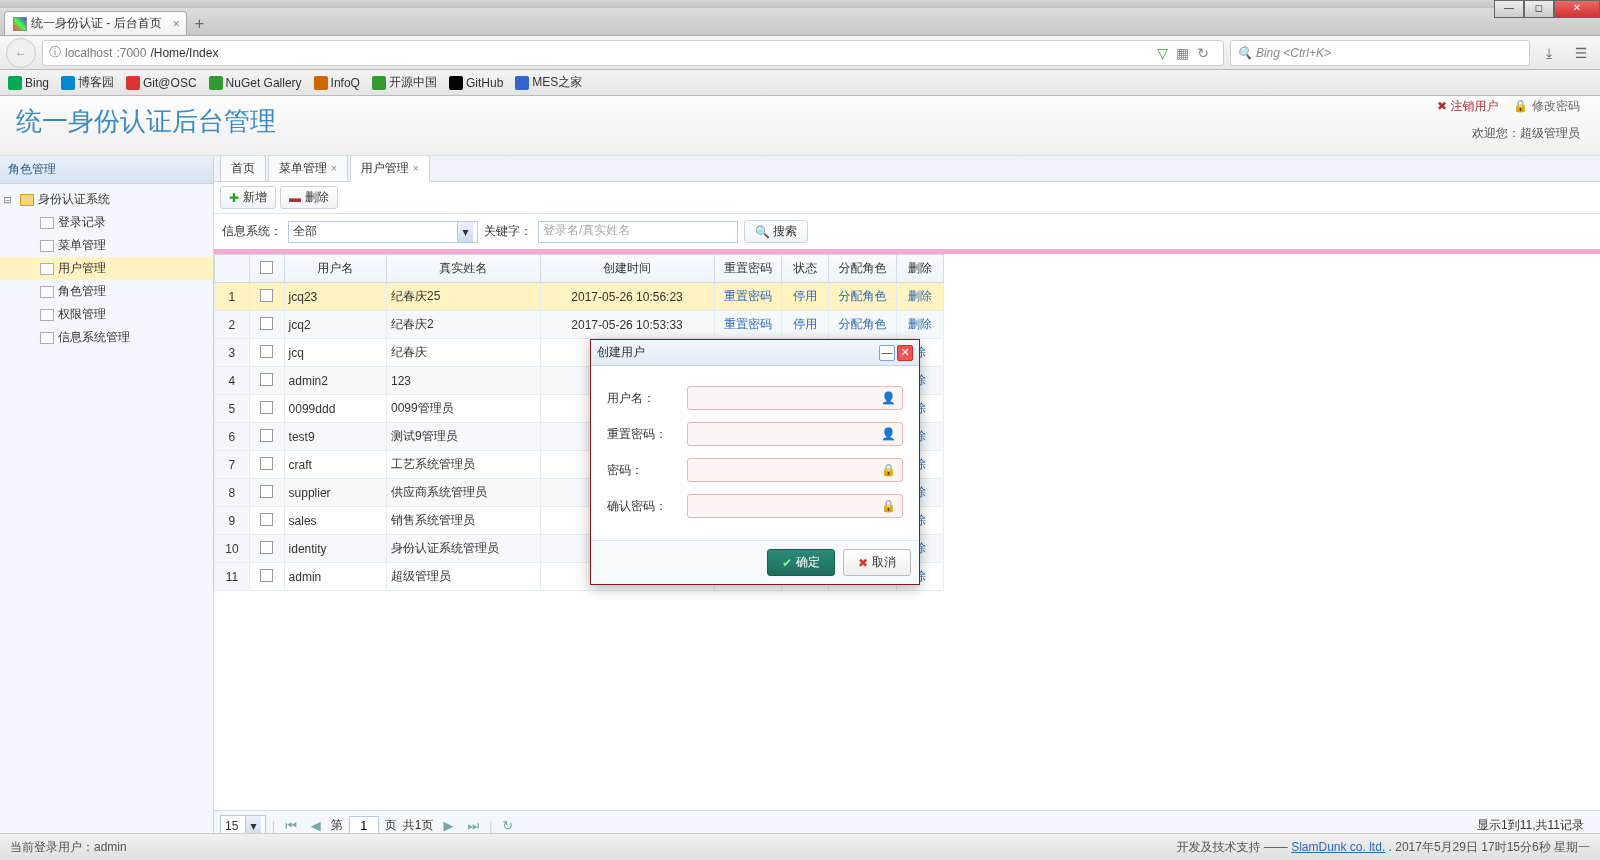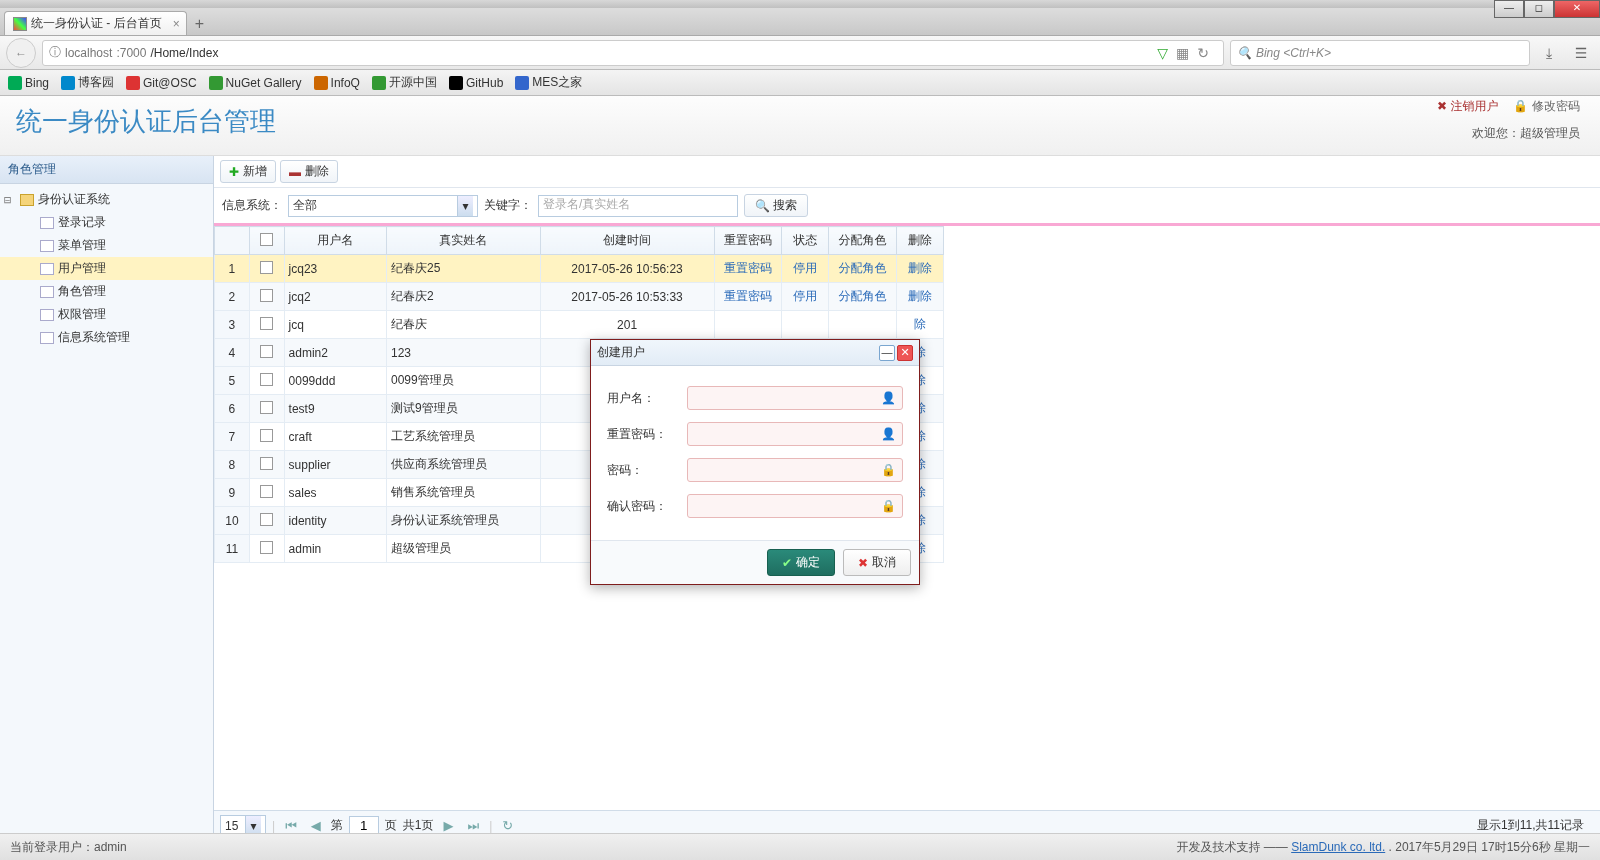--- a/index.html
+++ b/index.html
@@ -58,21 +58,21 @@
 .main-tabs { height: 26px; background: #f0f4f8; border-bottom: 1px solid #c8d4e2; display: flex; align-items: flex-end; padding-left: 6px; }
 .main-tab { border: 1px solid #c8d4e2; border-bottom: none; background: #f8fbfe; padding: 4px 10px; font-size: 12px; margin-right: 2px; border-radius: 3px 3px 0 0; position:relative; cursor:pointer;}
 .main-tab.active { background: #fff; border-bottom: 1px solid #fff; margin-bottom: -1px; }
 .main-tab .tabx { color:#888; margin-left:4px; font-size:10px;}
 
 .toolbar { padding: 4px 6px; border-bottom: 1px solid #e0e6ee; display: flex; gap: 4px; }
 .tool-btn { border: 1px solid #c8d4e2; background: linear-gradient(#fff,#f0f4f8); padding: 2px 8px; font-size: 12px; border-radius: 3px; cursor: pointer; display:flex; align-items:center; gap:4px;}
 .icon-add { color:#2a2;}
 .icon-del { color:#a33;}
 
-.filter-bar { padding: 6px 8px; display: flex; align-items: center; gap: 6px; font-size: 12px; border-bottom: 3px solid #f9a8d4; }
+.filter-bar { padding: 6px 8px; display: flex; align-items: center; gap: 6px; font-size: 12px; border-bottom: 5px solid #f9a8d4; }
 .combo { border: 1px solid #b8cce0; height: 22px; width: 190px; background: #fff; display: flex; align-items: center; padding: 0 4px; justify-content:space-between;}
 .combo .arrow { width:16px; text-align:center; background:linear-gradient(#eef,#cde); border-left:1px solid #b8cce0; height:20px; line-height:20px;}
 .text-input { border: 1px solid #b8cce0; height: 22px; width: 200px; padding: 0 4px; color:#aaa;}
 .search-btn { border: 1px solid #c8d4e2; background: linear-gradient(#fff,#f0f4f8); padding: 2px 10px; border-radius: 3px; display:flex; align-items:center; gap:3px;}
 
 .grid { flex: 1; overflow: auto; }
 table.datagrid { width: 730px; border-collapse: collapse; font-size: 12px; }
 table.datagrid th { background: linear-gradient(#f8fbfe,#eef4fa); border: 1px solid #d0dce8; padding: 5px 4px; font-weight: normal; color: #333; }
 table.datagrid td { border: 1px solid #e4ecf4; padding: 5px 4px; }
 table.datagrid tr.sel td { background: #fff3c2; }
@@ -188,20 +188,25 @@
           <div class="tree-node root"><span class="tree-toggle">⊟</span><span class="tree-icon folder"></span> 身份认证系统</div>
           <div class="tree-node child"><span class="tree-icon file"></span> 登录记录</div>
           <div class="tree-node child"><span class="tree-icon file"></span> 菜单管理</div>
           <div class="tree-node child selected"><span class="tree-icon file"></span> 用户管理</div>
           <div class="tree-node child"><span class="tree-icon file"></span> 角色管理</div>
           <div class="tree-node child"><span class="tree-icon file"></span> 权限管理</div>
           <div class="tree-node child"><span class="tree-icon file"></span> 信息系统管理</div>
         </div>
     </div>
     <div class="main">
+      <div class="main-tabs" id="main-tabs">
+          <div class="main-tab">首页</div>
+          <div class="main-tab">菜单管理<span class="tabx">×</span></div>
+          <div class="main-tab active">用户管理<span class="tabx">×</span></div>
+        </div>
       <div class="toolbar">
         <div class="tool-btn">
             <span class="icon-add">✚</span>
             <span>新增</span>
           </div>
         <div class="tool-btn">
             <span class="icon-del">▬</span>
             <span>删除</span>
           </div>
       </div>

